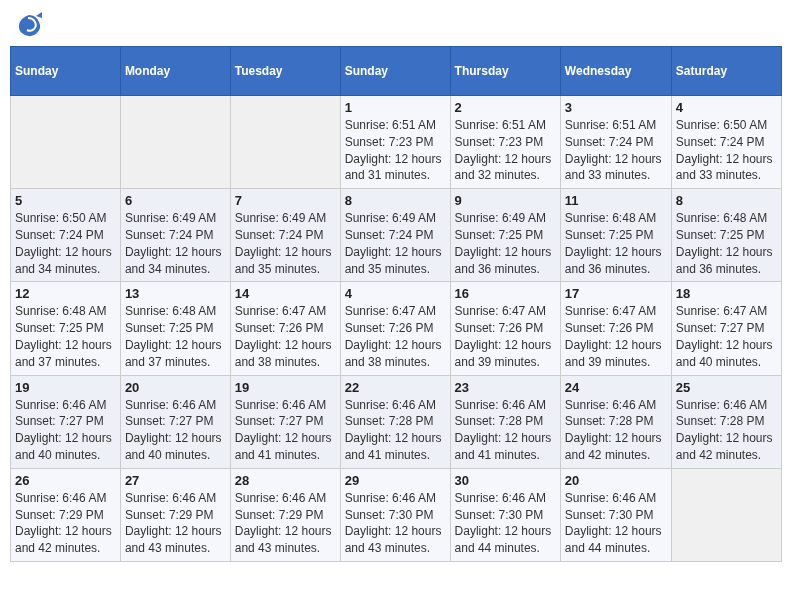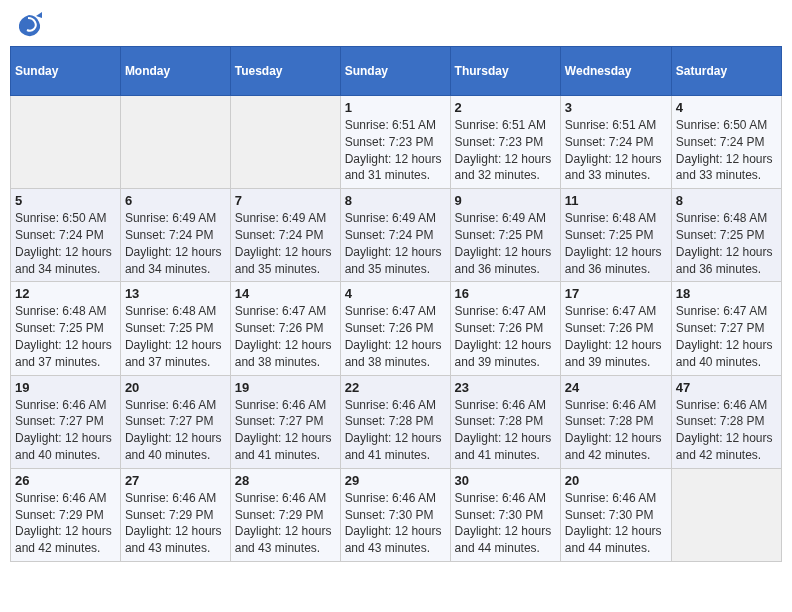--- a/index.html
+++ b/index.html
@@ -230,21 +230,21 @@
         </td>
         <td>
           <div class="day-number">23</div>
           <div class="day-info">Sunrise: 6:46 AM<br>Sunset: 7:28 PM<br>Daylight: 12 hours and 41 minutes.</div>
         </td>
         <td>
           <div class="day-number">24</div>
           <div class="day-info">Sunrise: 6:46 AM<br>Sunset: 7:28 PM<br>Daylight: 12 hours and 42 minutes.</div>
         </td>
         <td>
-          <div class="day-number">47</div>
+          <div class="day-number">25</div>
           <div class="day-info">Sunrise: 6:46 AM<br>Sunset: 7:28 PM<br>Daylight: 12 hours and 42 minutes.</div>
         </td>
       </tr>
       <tr>
         <td>
           <div class="day-number">26</div>
           <div class="day-info">Sunrise: 6:46 AM<br>Sunset: 7:29 PM<br>Daylight: 12 hours and 42 minutes.</div>
         </td>
         <td>
           <div class="day-number">27</div>

